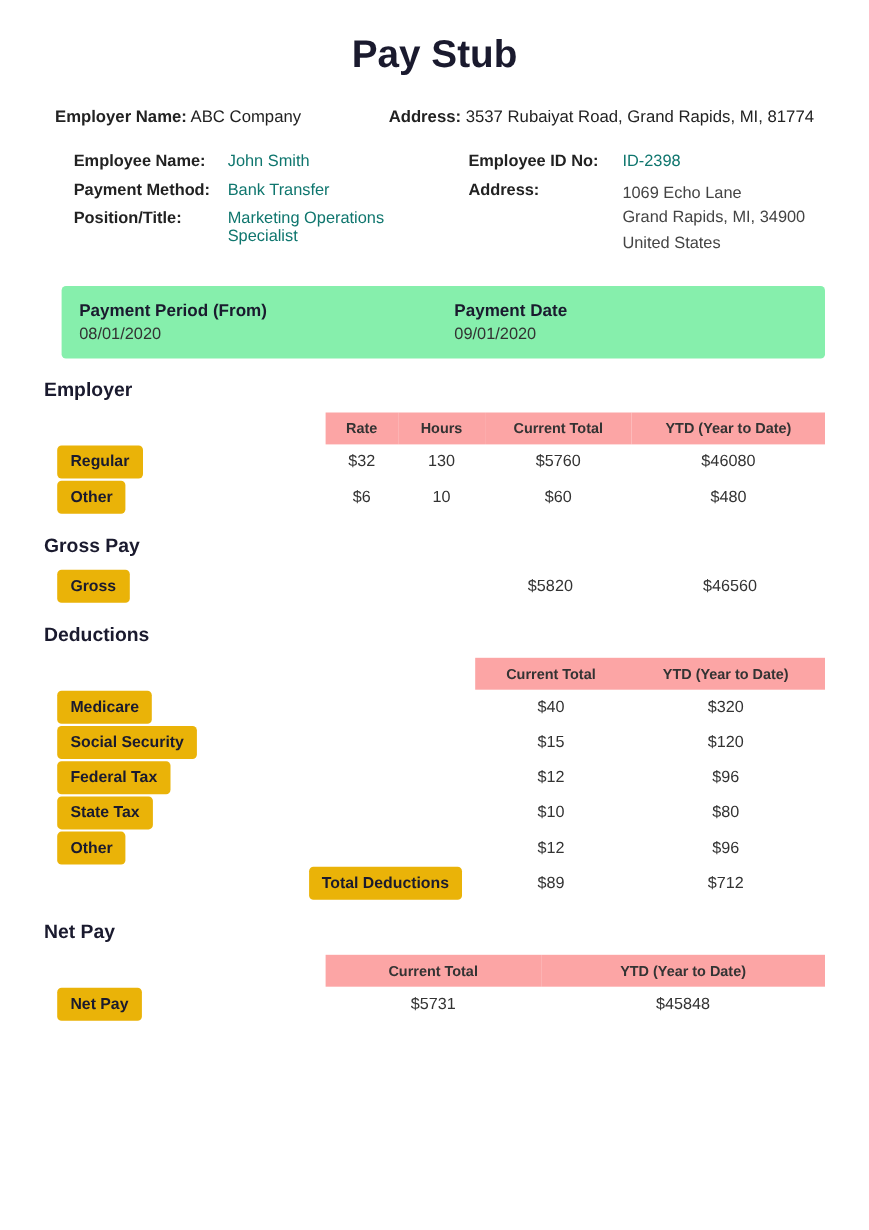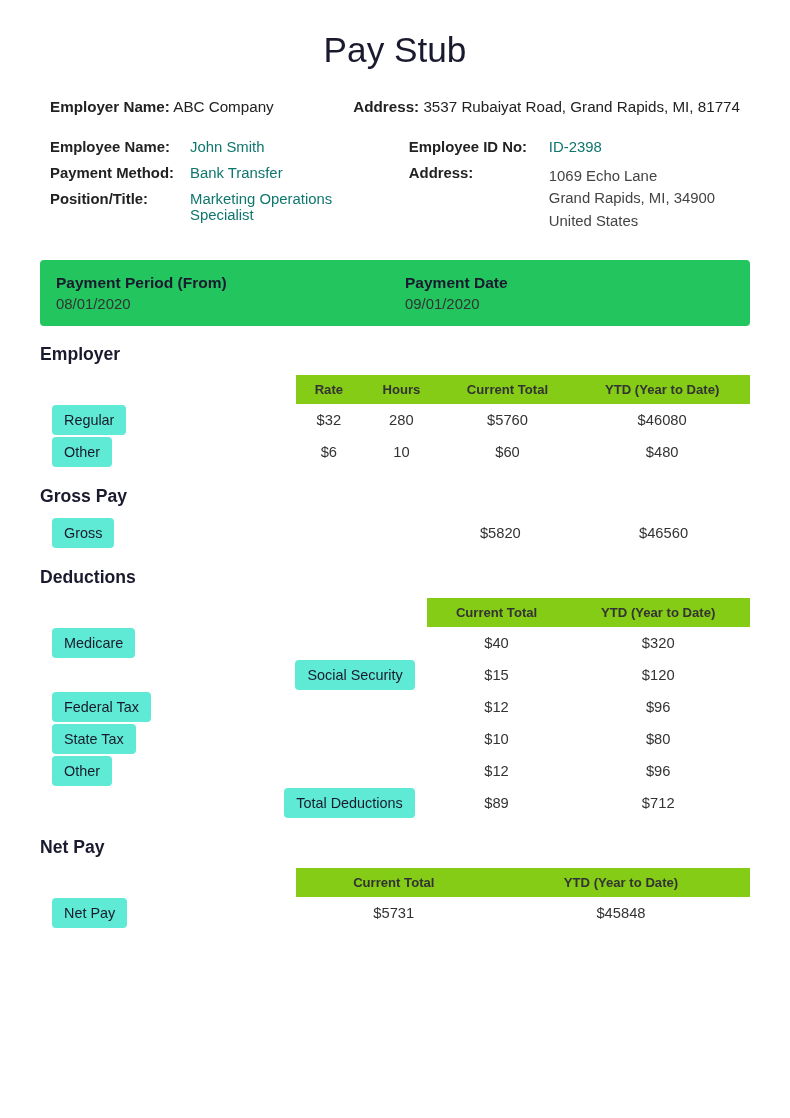--- a/index.html
+++ b/index.html
@@ -7,21 +7,21 @@
       font-family: Arial, sans-serif;
       background: #fff;
       color: #222;
       width: 790px;
       min-height: 1118px;
       padding: 30px 40px;
     }
     h1 {
       text-align: center;
       font-size: 2.2rem;
-      font-weight: 400;
+      font-weight: 700;
       color: #1a1a2e;
       margin-bottom: 28px;
     }
     .employer-section {
       display: flex;
       justify-content: space-between;
       margin-bottom: 24px;
       padding: 0 10px;
     }
     .employer-left, .employer-right {
@@ -37,66 +37,66 @@
       margin-bottom: 8px;
       padding: 0 10px;
     }
     .employee-left { width: 48%; }
     .employee-right { width: 48%; }
     .info-row {
       display: flex;
       margin-bottom: 10px;
       font-size: 0.93rem;
     }
-    .info-label { font-weight: bold; min-width: 140px; }
+    .info-label { font-weight: bold; min-width: 140px; margin-left: 17px; }
     .info-value { color: #0f766e; }
     .address-value { color: #444; line-height: 1.5; }
     .payment-period-section {
-      background: #22c55e;
+      background: #86efac;
       border-radius: 4px;
       display: flex;
       padding: 14px 16px;
-      margin: 18px 0 18px 0;
+      margin: 18px 0 18px 16px;
       gap: 20px;
     }
     .period-col { flex: 1; }
     .period-label { font-weight: bold; font-size: 0.97rem; color: #1a1a2e; margin-bottom: 4px; }
     .period-value { font-size: 0.93rem; color: #333; }
     .section-title {
       font-weight: bold;
       font-size: 1.1rem;
       color: #1a1a2e;
       margin: 18px 0 10px 0;
     }
     .earnings-table, .deductions-table, .netpay-table {
       width: 100%;
       border-collapse: collapse;
       margin-bottom: 10px;
     }
     .earnings-table th, .deductions-table th, .netpay-table th {
-      background: #84cc16;
+      background: #fca5a5;
       font-size: 0.82rem;
       font-weight: 600;
       color: #333;
       padding: 7px 12px;
       text-align: center;
     }
     .earnings-table td, .deductions-table td, .netpay-table td {
       padding: 8px 12px;
       text-align: center;
       font-size: 0.92rem;
       color: #333;
     }
     .earnings-table td:first-child, .deductions-table td:first-child, .netpay-table td:first-child {
       text-align: left;
     }
     .row-label-cell {
-      background: #5eead4;
+      background: #eab308;
       border-radius: 4px;
-      font-weight: 400;
+      font-weight: 700;
       font-size: 0.9rem;
       color: #1a1a2e;
       padding: 7px 12px !important;
     }
     .gross-table { width: 100%; border-collapse: collapse; margin-bottom: 10px; }
     .gross-table td { padding: 8px 12px; text-align: center; font-size: 0.92rem; color: #333; }
     .gross-table td:first-child { text-align: left; width: 36%; }
   </style>
 </head>
 <body>
@@ -162,21 +162,21 @@
       <th>Rate</th>
       <th>Hours</th>
       <th>Current Total</th>
       <th>YTD (Year to Date)</th>
     </tr>
   </thead>
   <tbody id="earnings-tbody">
   <tr>
     <td><span class="row-label-cell">Regular</span></td>
     <td>$32</td>
-    <td>280</td>
+    <td>130</td>
     <td>$5760</td>
     <td>$46080</td>
   </tr>
       <tr>
     <td><span class="row-label-cell">Other</span></td>
     <td>$6</td>
     <td>10</td>
     <td>$60</td>
     <td>$480</td>
   </tr>
@@ -206,21 +206,21 @@
       <th>YTD (Year to Date)</th>
     </tr>
   </thead>
   <tbody id="deductions-tbody">
   <tr>
     <td colspan="3" style="text-align:left; padding:8px 12px;"><span class="row-label-cell">Medicare</span></td>
     <td>$40</td>
     <td>$320</td>
   </tr>
       <tr>
-    <td colspan="3" style="text-align:right; padding:8px 12px;"><span class="row-label-cell">Social Security</span></td>
+    <td colspan="3" style="text-align:left; padding:8px 12px;"><span class="row-label-cell">Social Security</span></td>
     <td>$15</td>
     <td>$120</td>
   </tr>
       <tr>
     <td colspan="3" style="text-align:left; padding:8px 12px;"><span class="row-label-cell">Federal Tax</span></td>
     <td>$12</td>
     <td>$96</td>
   </tr>
       <tr>
     <td colspan="3" style="text-align:left; padding:8px 12px;"><span class="row-label-cell">State Tax</span></td>

